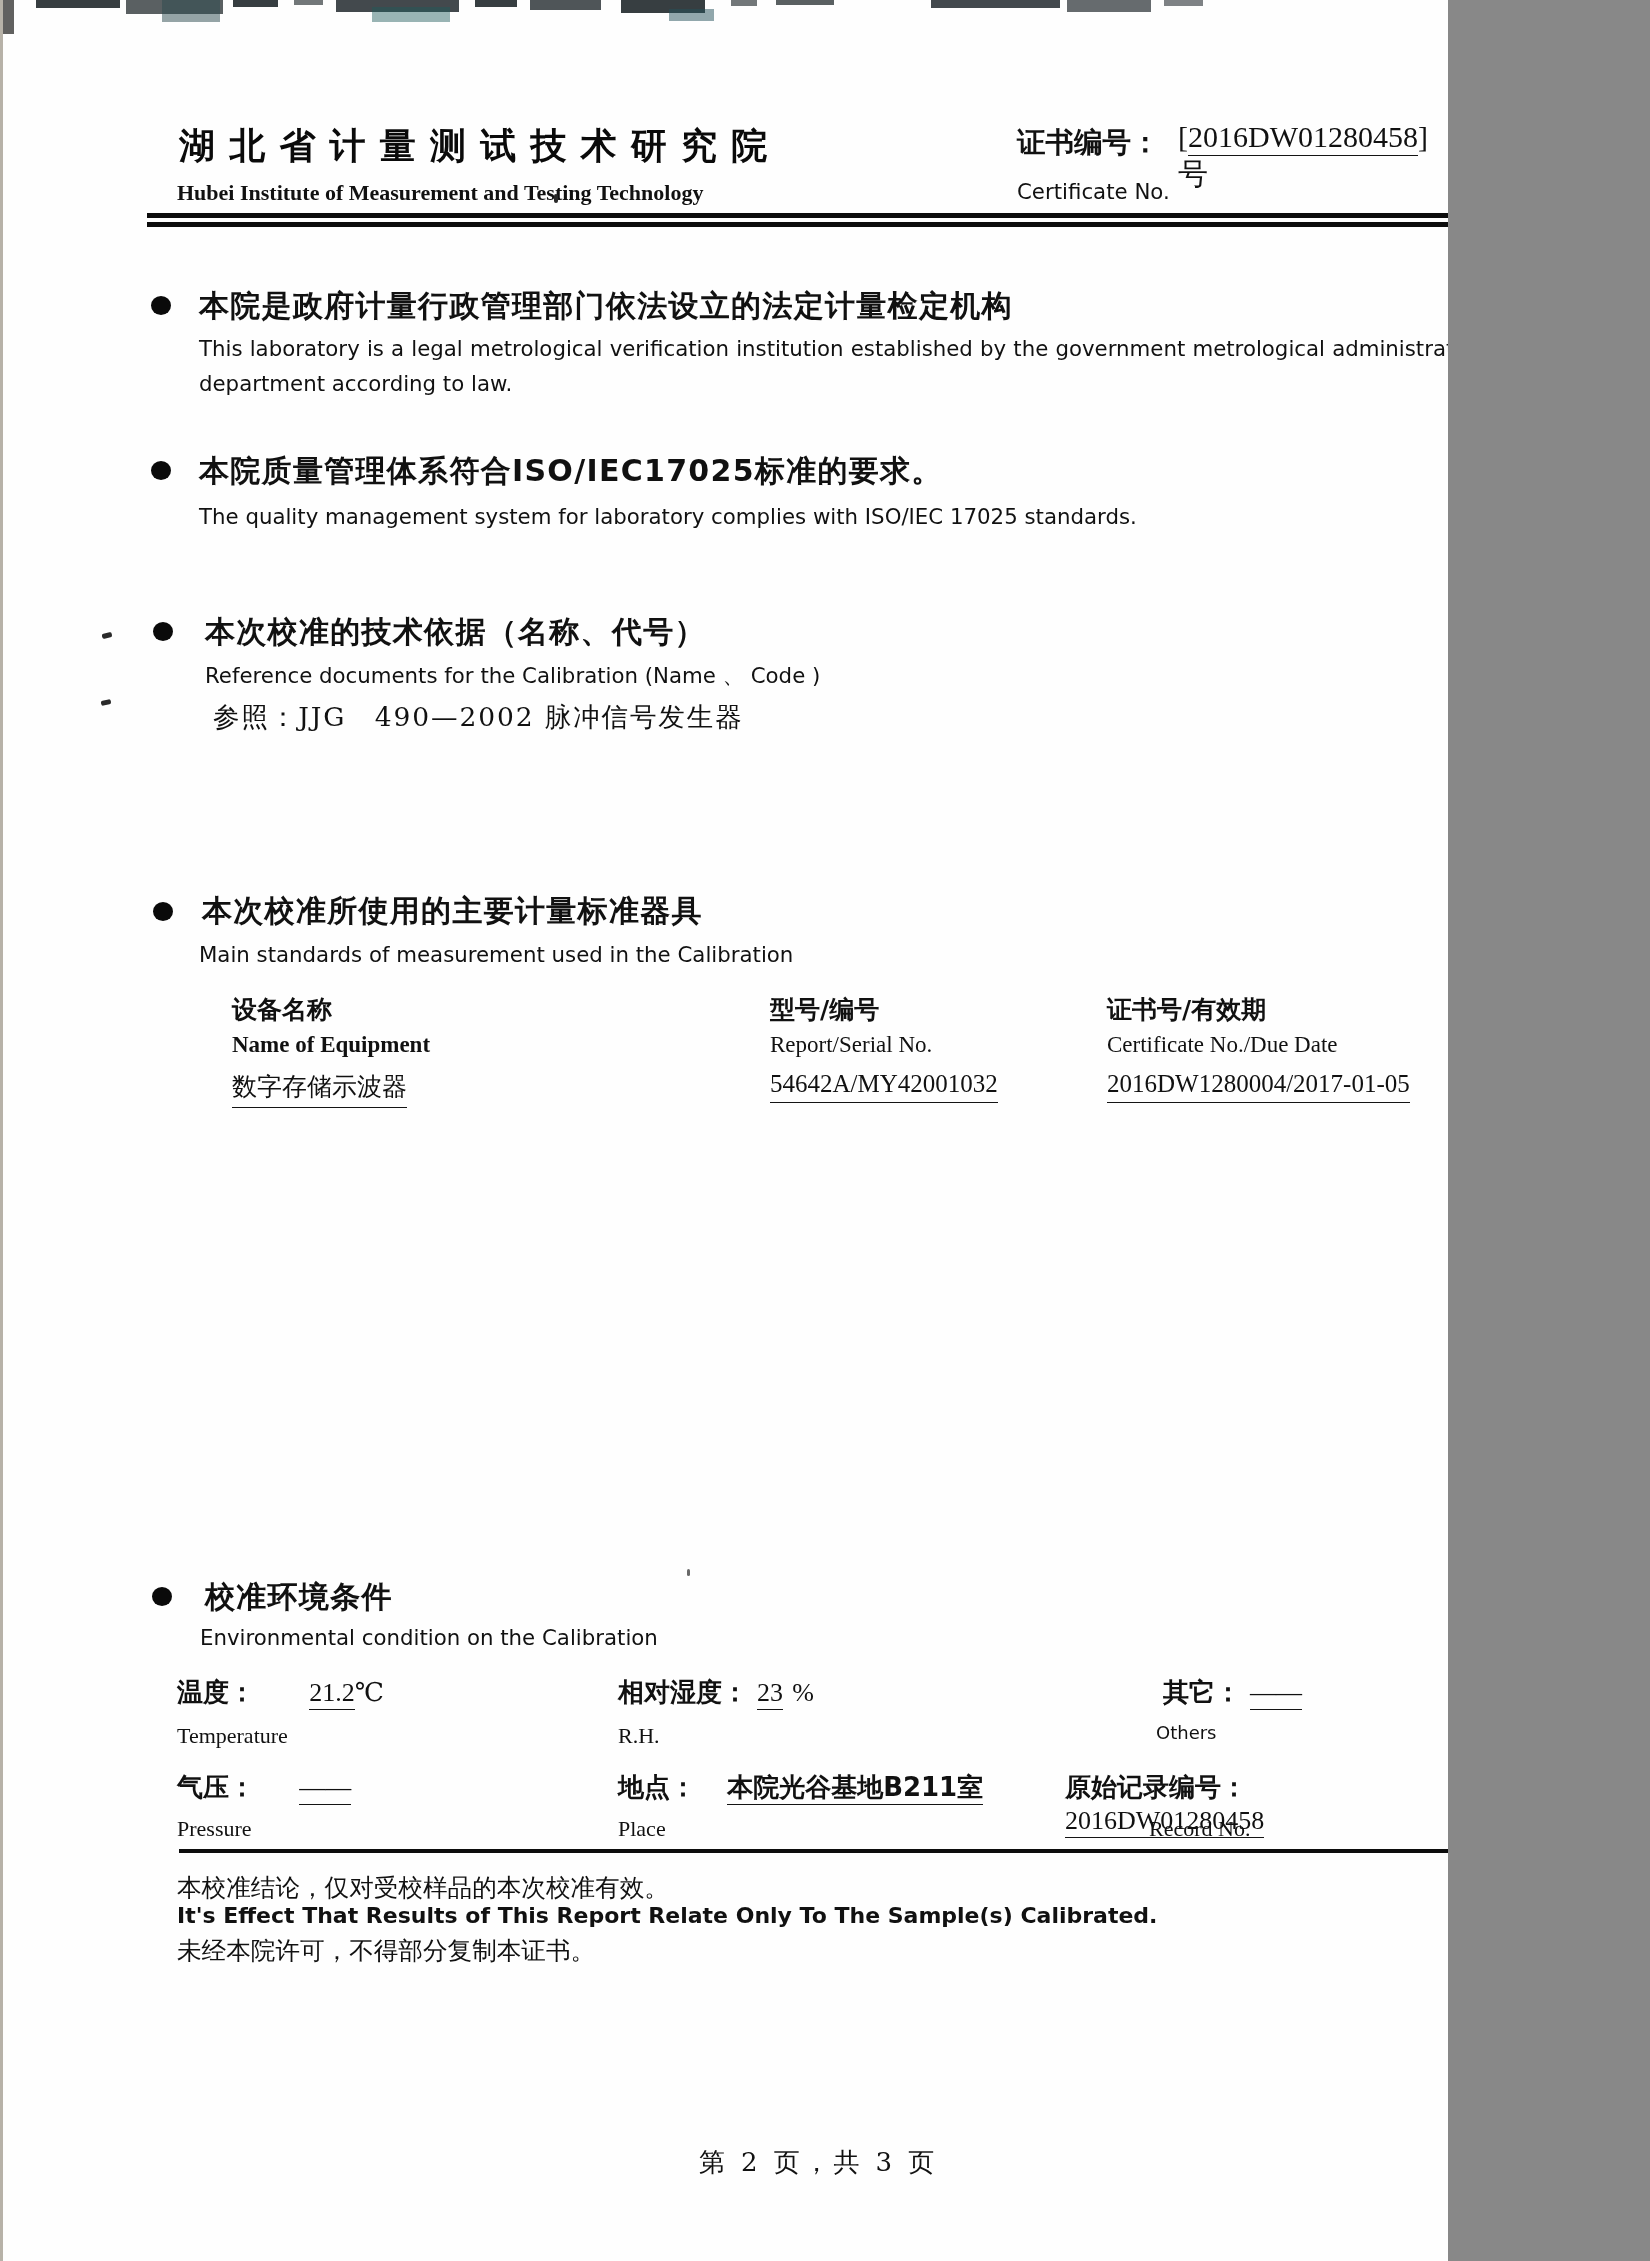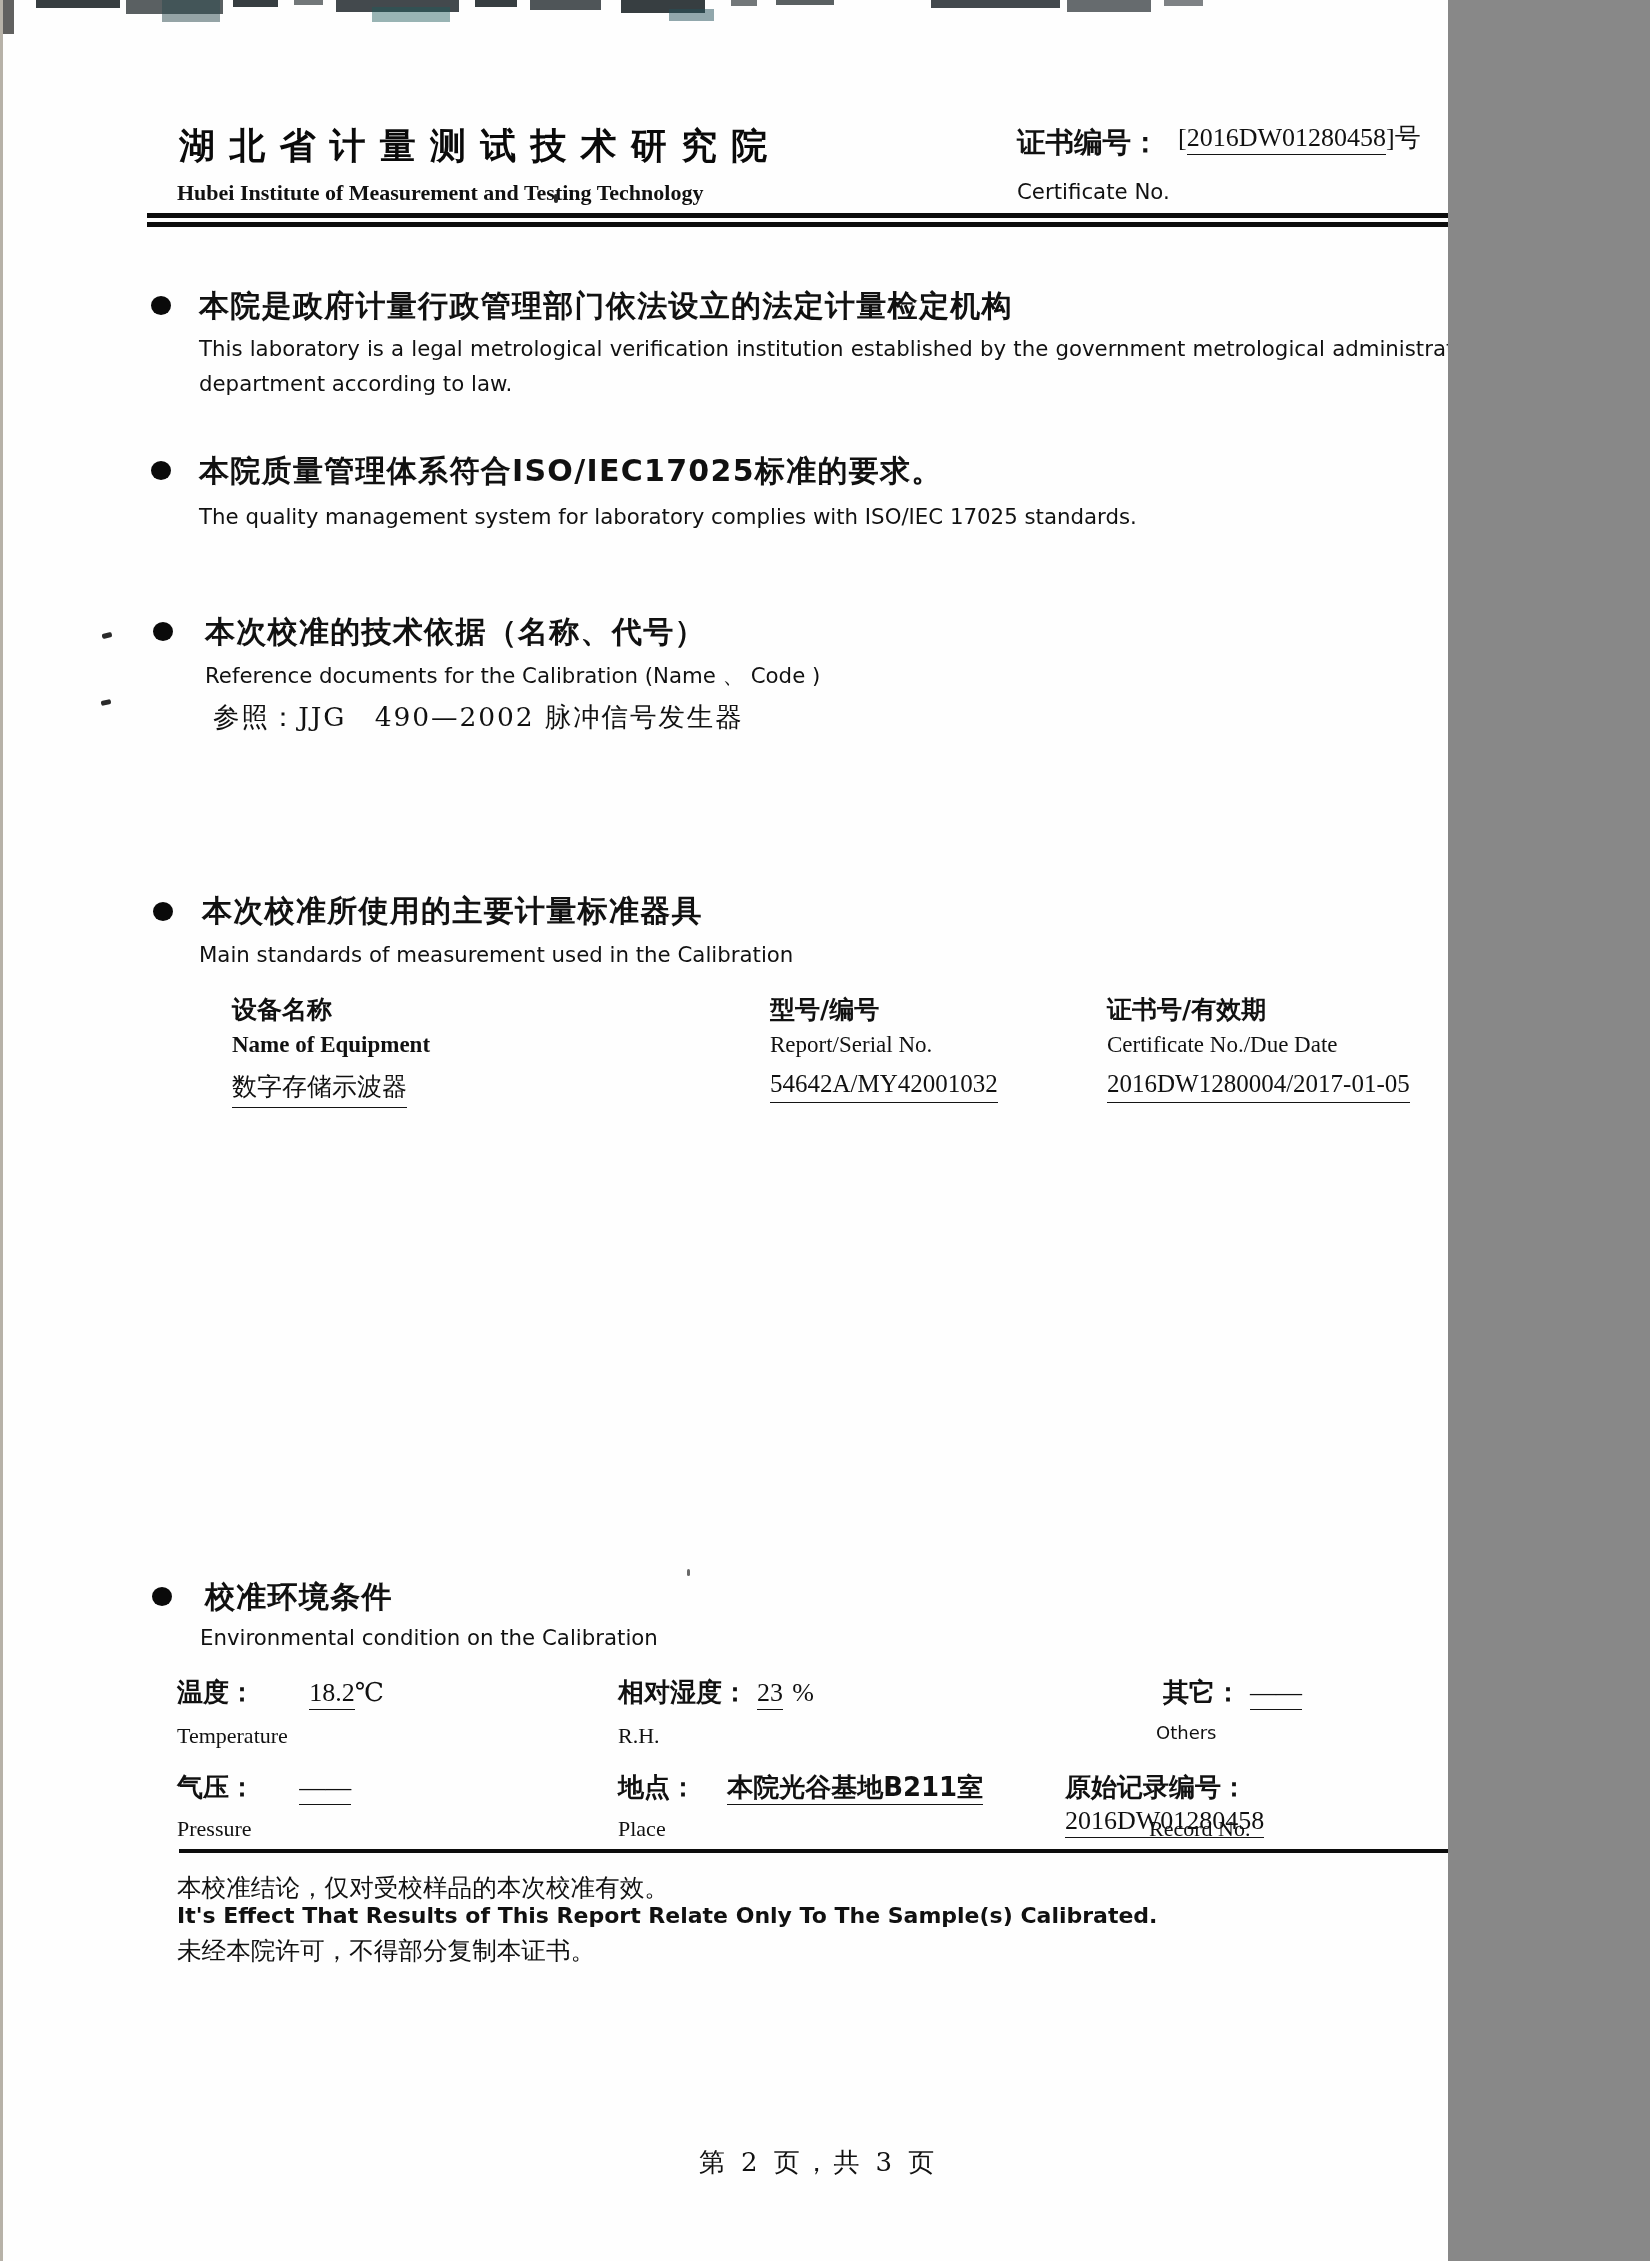--- a/index.html
+++ b/index.html
@@ -9,21 +9,21 @@
     background:#fefefe;
     overflow:hidden;
     font-family:"DejaVu Sans",sans-serif;
     color:#111;
   }
   .abs{position:absolute;}
   
   .inst-cn{font-size:36px;font-weight:bold;letter-spacing:14.2px;color:#0a0a0a;}
   .inst-en{font-size:22px;font-weight:bold;font-family:"Liberation Serif","DejaVu Serif",serif;}
   .cert-label-cn{font-size:28.5px;font-weight:bold;}
-  .cert-no{font-size:26px;font-family:"Liberation Serif","DejaVu Serif",serif;}
+  .cert-no{font-size:30px;font-family:"Liberation Serif","DejaVu Serif",serif;}
   .cert-label-en{font-size:21.3px;}
   .rule-double{border-top:5.8px solid #0c0c0c;border-bottom:5.2px solid #0c0c0c;height:3.9px;}
   
   .dot{width:20px;height:19px;border-radius:50%;background:#0a0a0a;}
   .b-cn{font-size:30px;font-weight:bold;letter-spacing:1.3px;}
   .b-en{font-size:21.3px;line-height:35px;}
   .b-en.just{text-align:justify;}
   .note-line{font-size:26.5px;font-family:"DejaVu Serif",serif;letter-spacing:1.9px;}
   
   .t-cn{font-size:25px;font-weight:bold;}
@@ -122,21 +122,21 @@
     <span class="stamp-bar" style="left:9px;top:109px;transform:rotate(0.5deg);"></span>
   </div>
 
   <div class="abs dot" style="left:152px;top:1587px;"></div>
   <div class="abs b-cn" style="left:205px;top:1577px;">校准环境条件</div>
   <div class="abs b-en" style="left:200px;top:1620px;">Environmental condition on the Calibration</div>
 
   <div class="abs e-cn" style="left:177px;top:1675px;">
     <span>温度：</span>
     <span style="display:inline-block;width:36px;"></span>
-    <span class="u e-val">18.2</span><span class="e-val">℃</span>
+    <span class="u e-val">21.2</span><span class="e-val">℃</span>
   </div>
   <div class="abs e-cn" style="left:618px;top:1675px;">
     <span>相对湿度：</span>
     <span class="u e-val">23</span>
     <span class="e-val">%</span>
   </div>
   <div class="abs e-cn" style="left:1163px;top:1675px;">
     <span>其它：</span>
     <span class="u e-val">——</span>
   </div>

